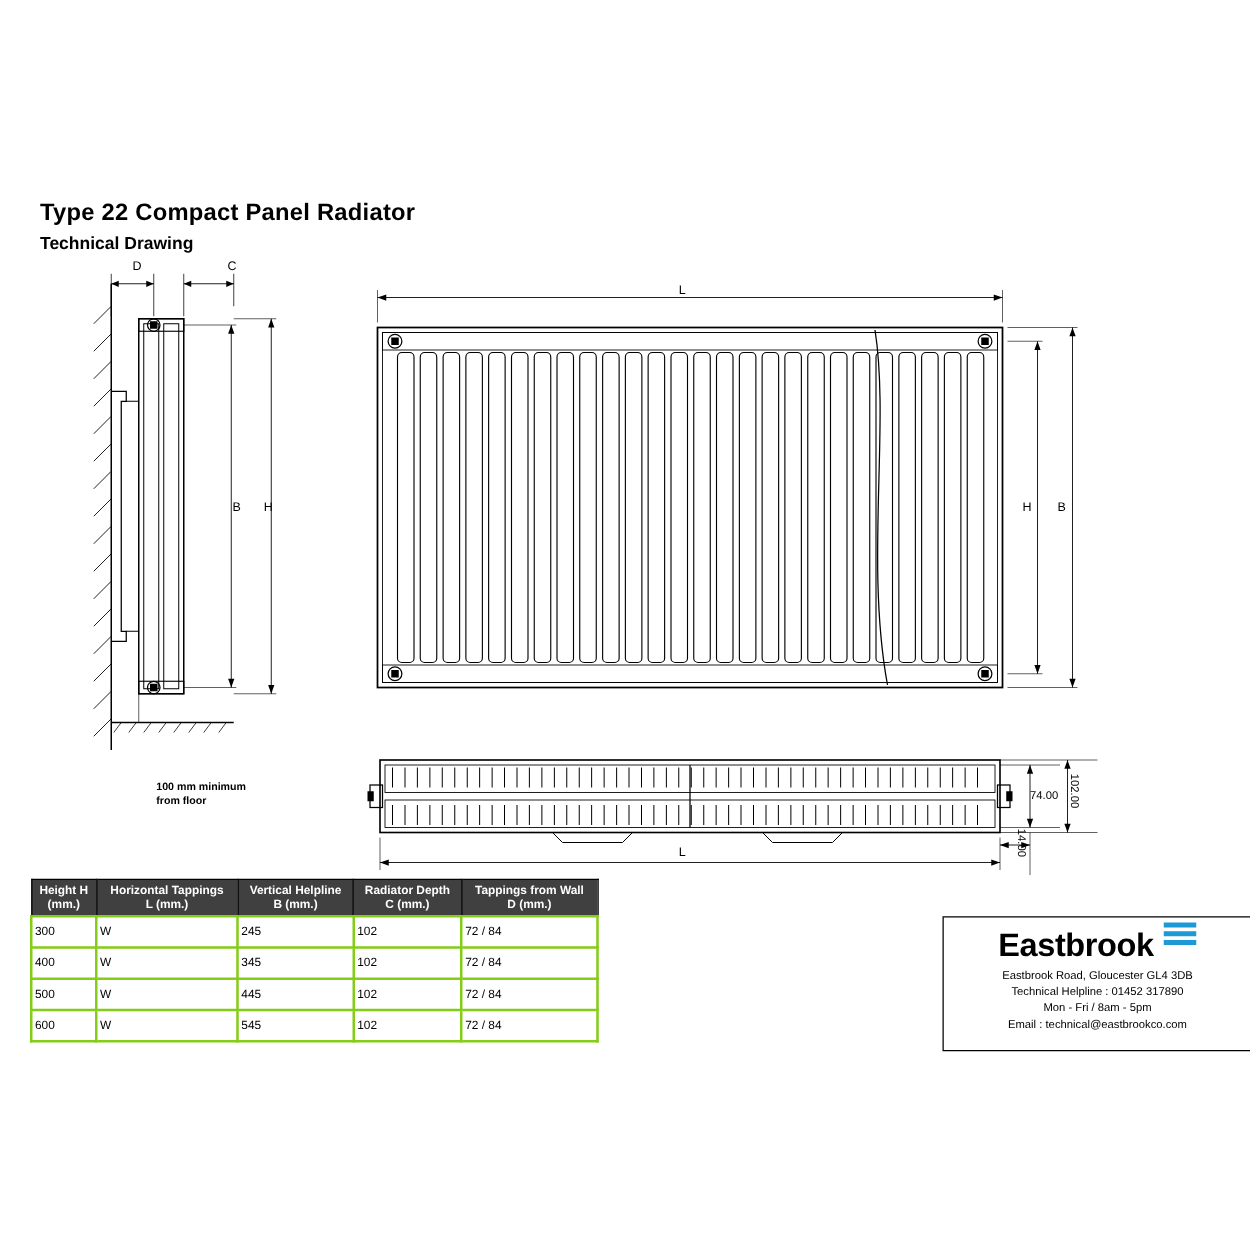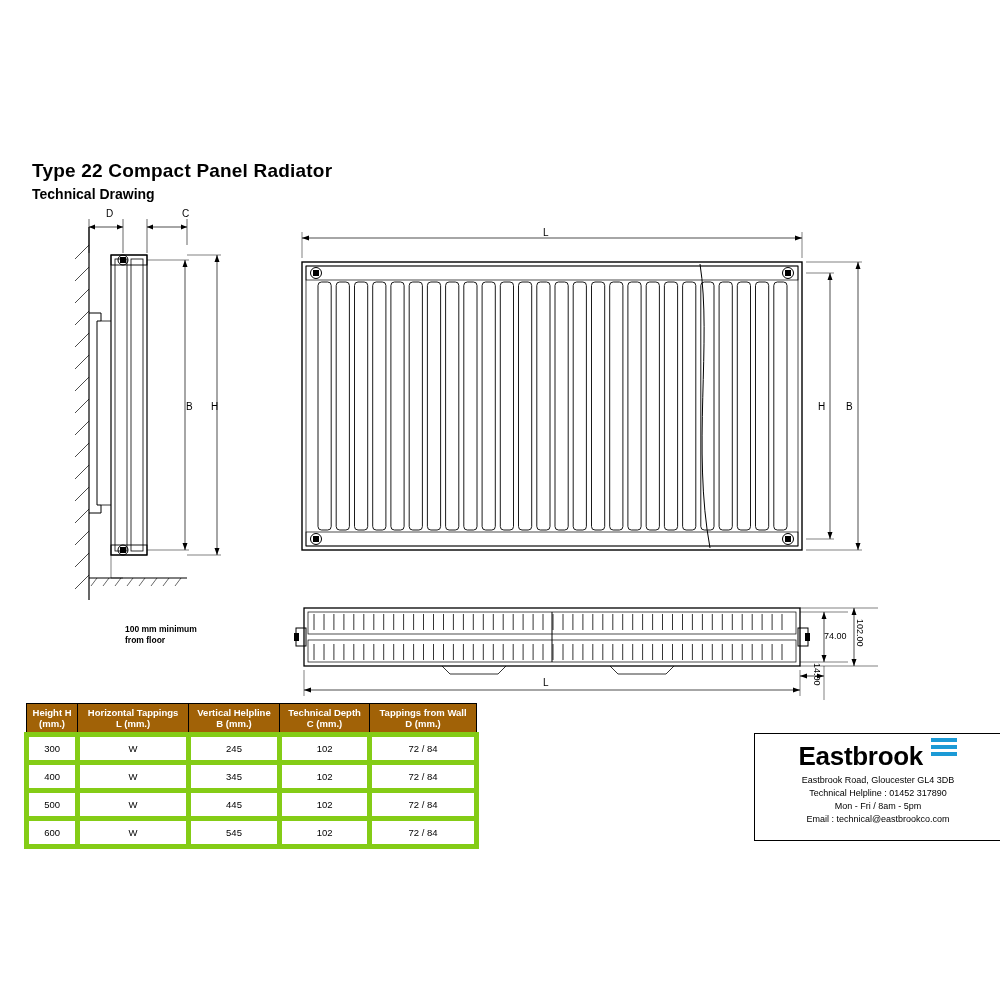--- a/index.html
+++ b/index.html
@@ -24,26 +24,26 @@
   }
   .lbl{position:absolute;font-size:10px;}
   .lbl-b{position:absolute;font-size:8.5px;font-weight:bold;line-height:11px;}
 
   
   .spec-table{
     position:absolute;left:12px;top:703px;width:455px;
     border-collapse:collapse;font-size:9.5px;
   }
   .spec-table th{
-    background:#a16207;color:#fff;font-weight:bold;
+    background:#404040;color:#fff;font-weight:bold;
     border:1px solid #000;padding:3px 2px;line-height:11px;
     text-align:center;
   }
   .spec-table td{
-    border:5px solid #84cc16;padding:3px 2px;text-align:center;height:17px;
+    border:2px solid #84cc16;padding:3px 2px;text-align:left;height:17px;
   }
   .spec-table td.note{text-align:left;padding-left:4px;font-size:9px;border-top:1px solid #000;}
 
   
   .logo-box{
     position:absolute;left:742px;top:733px;width:246px;height:106px;
     border:1px solid #000;text-align:center;
   }
   .logo-word{
     font-size:26px;font-weight:bold;letter-spacing:-.3px;
@@ -378,21 +378,21 @@
         </th>
         <th>
           <span>Horizontal Tappings</span><br>
           <span>L (mm.)</span>
         </th>
         <th>
           <span>Vertical Helpline</span><br>
           <span>B (mm.)</span>
         </th>
         <th>
-          <span>Technical Depth</span><br>
+          <span>Radiator Depth</span><br>
           <span>C (mm.)</span>
         </th>
         <th>
           <span>Tappings from Wall</span><br>
           <span>D (mm.)</span>
         </th>
       </tr>
     </thead>
     <tbody>
       <tr>

